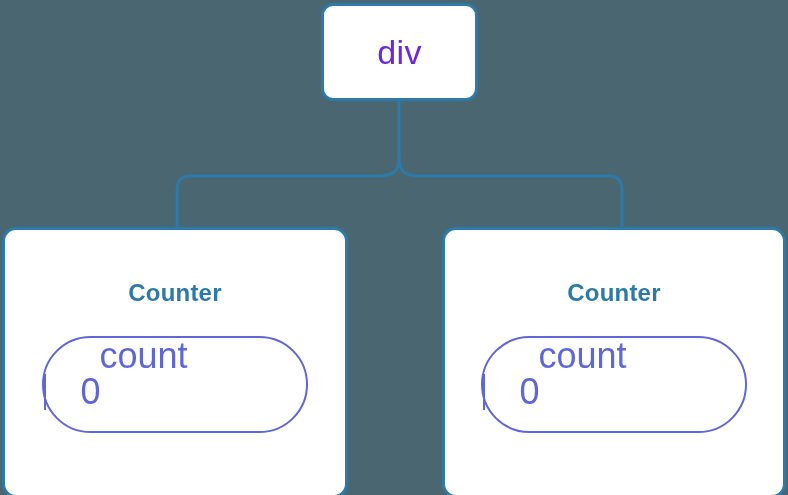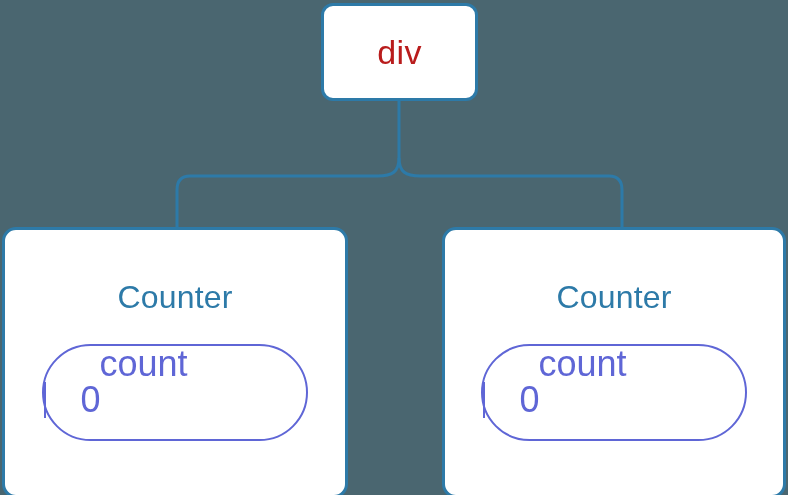--- a/index.html
+++ b/index.html
@@ -42,21 +42,21 @@
     left: 321px;
     top: 3px;
     width: 157px;
     height: 98px;
     border-radius: 12px;
     display: flex;
     align-items: center;
     justify-content: center;
   }
   .node-title-root {
-    color: #b91c1c;
+    color: #6d28d9;
     font-size: 34px;
     font-weight: 400;
     letter-spacing: 0.3px;
     line-height: 1;
   }
 
   
   .node-component {
     top: 227px;
     height: 271px;
@@ -67,22 +67,22 @@
   #node-counter-left {
     left: 2px;
     width: 346px;
   }
   #node-counter-right {
     left: 442px;
     width: 344px;
   }
   .node-title {
     color: #2d7aa8;
-    font-size: 32px;
-    font-weight: 400;
+    font-size: 24px;
+    font-weight: 700;
     letter-spacing: 0.2px;
     line-height: 1;
     margin-top: 51px;
   }
 
   
   .state-pill {
     position: relative;
     margin-top: 31px;
     height: 97px;

